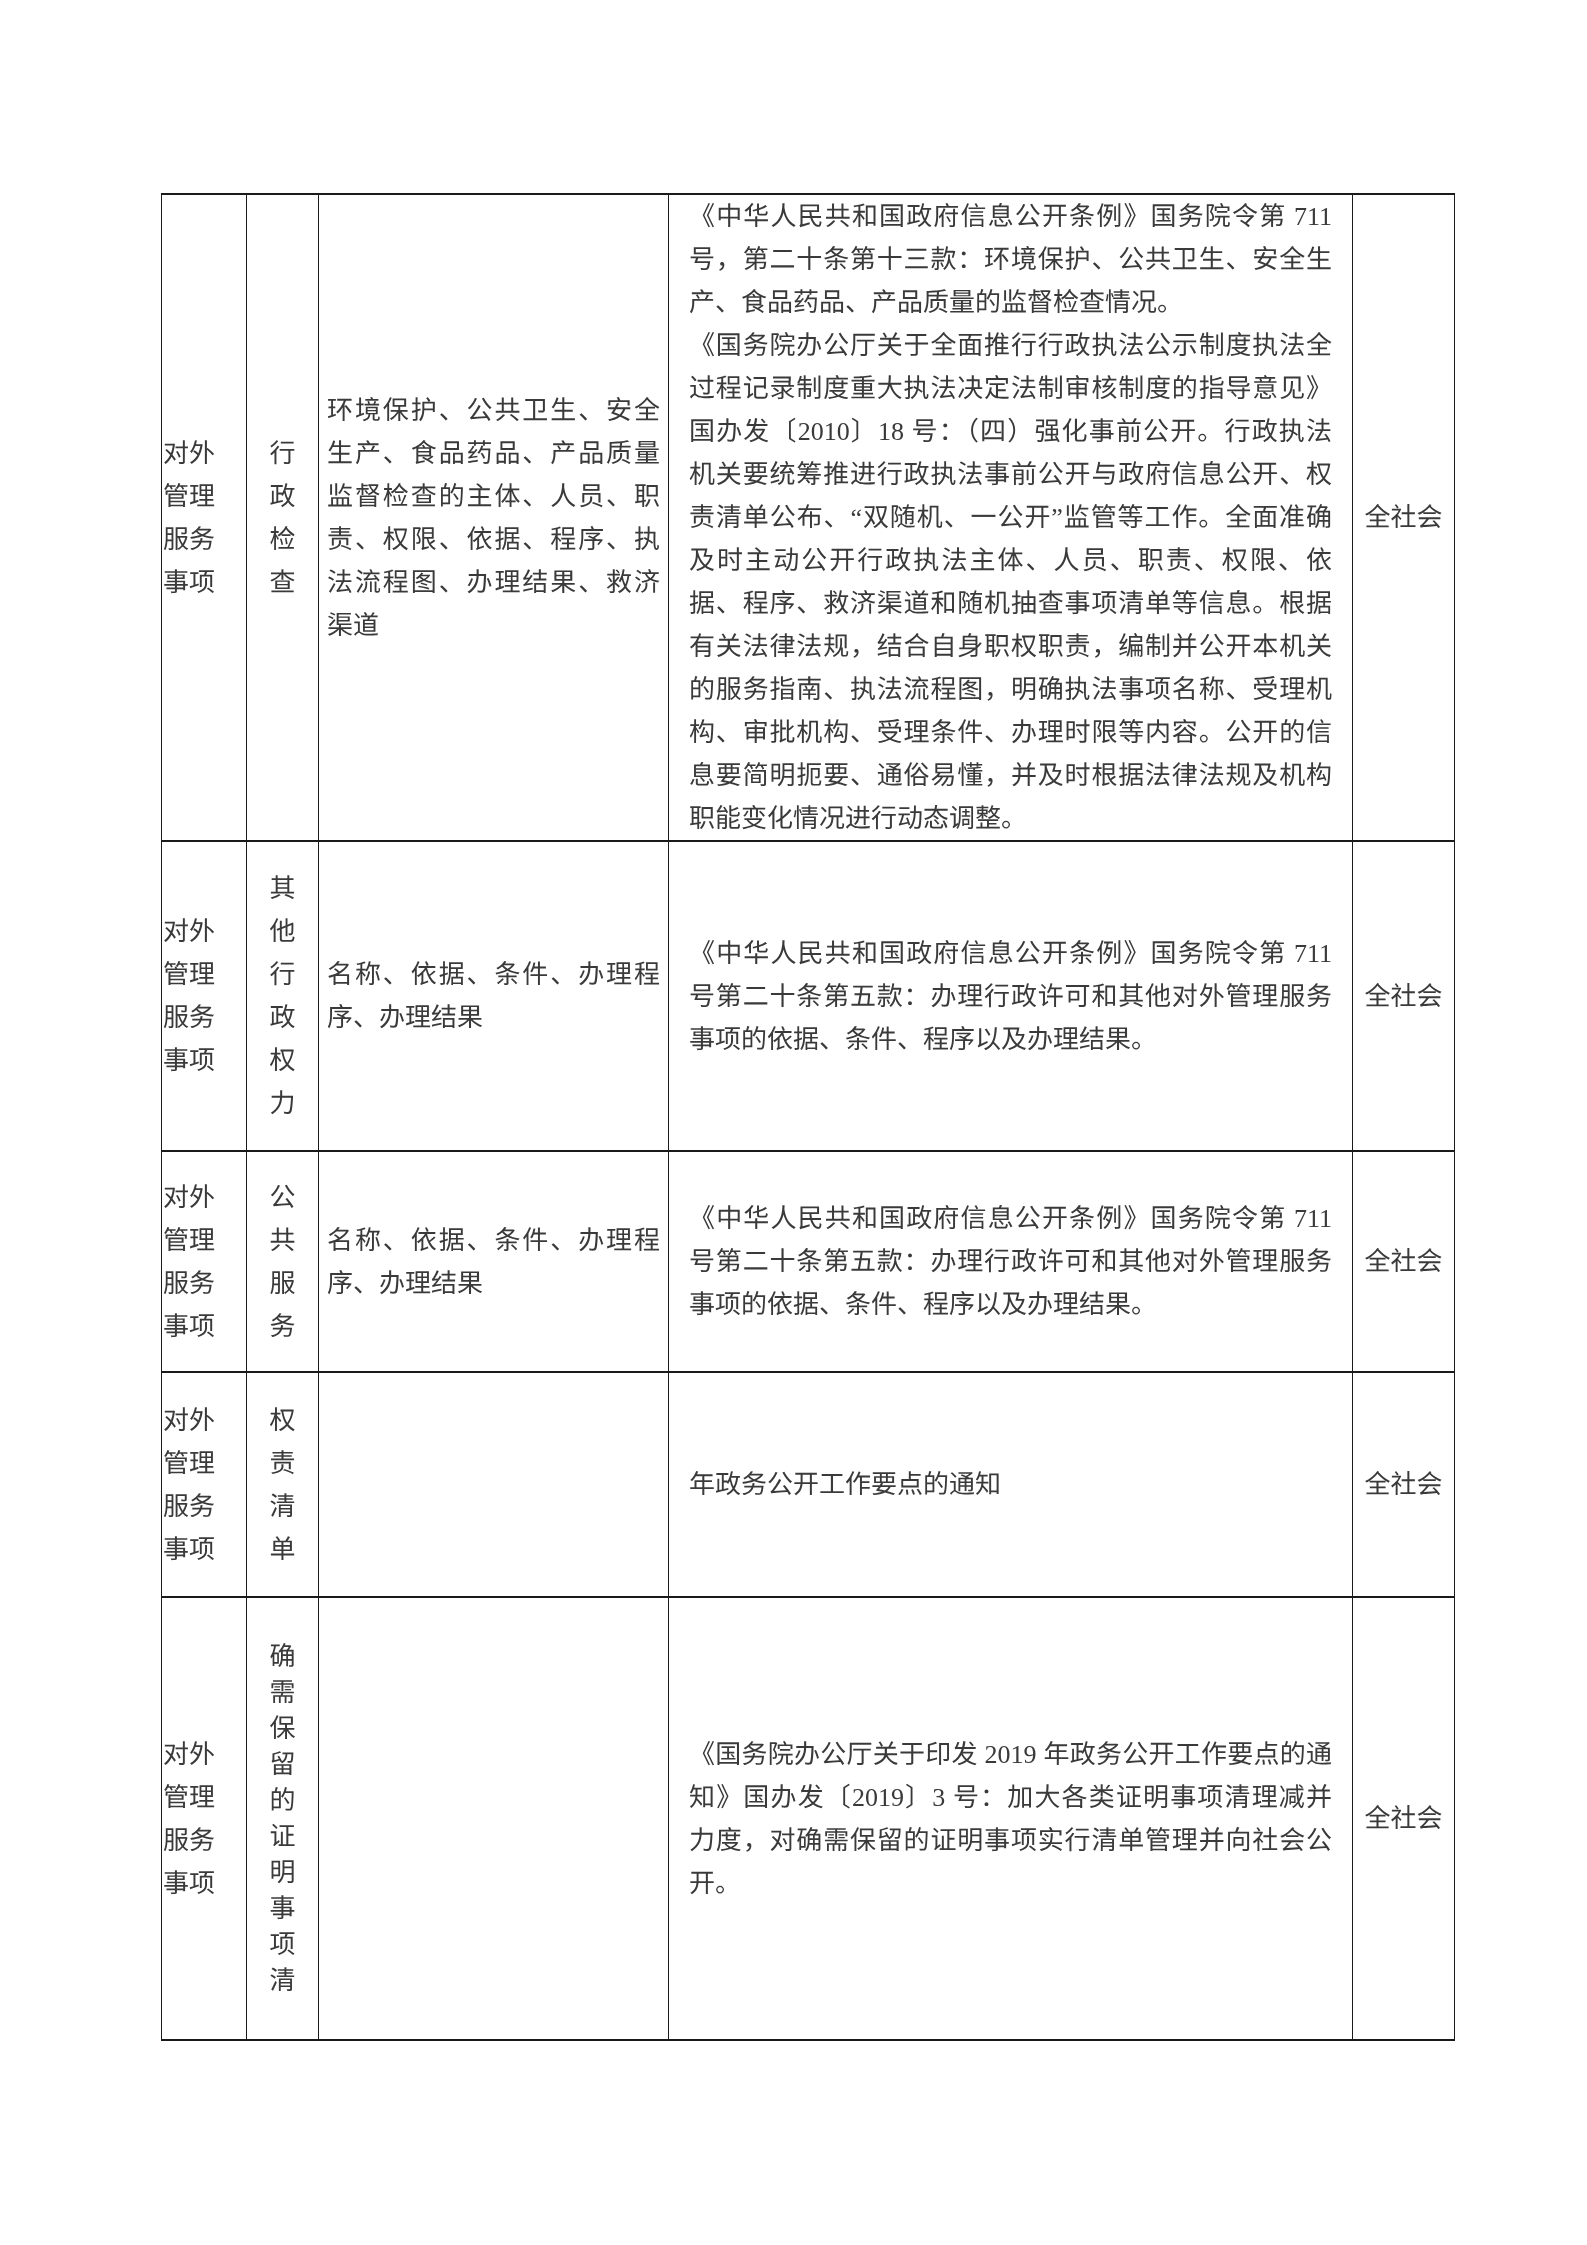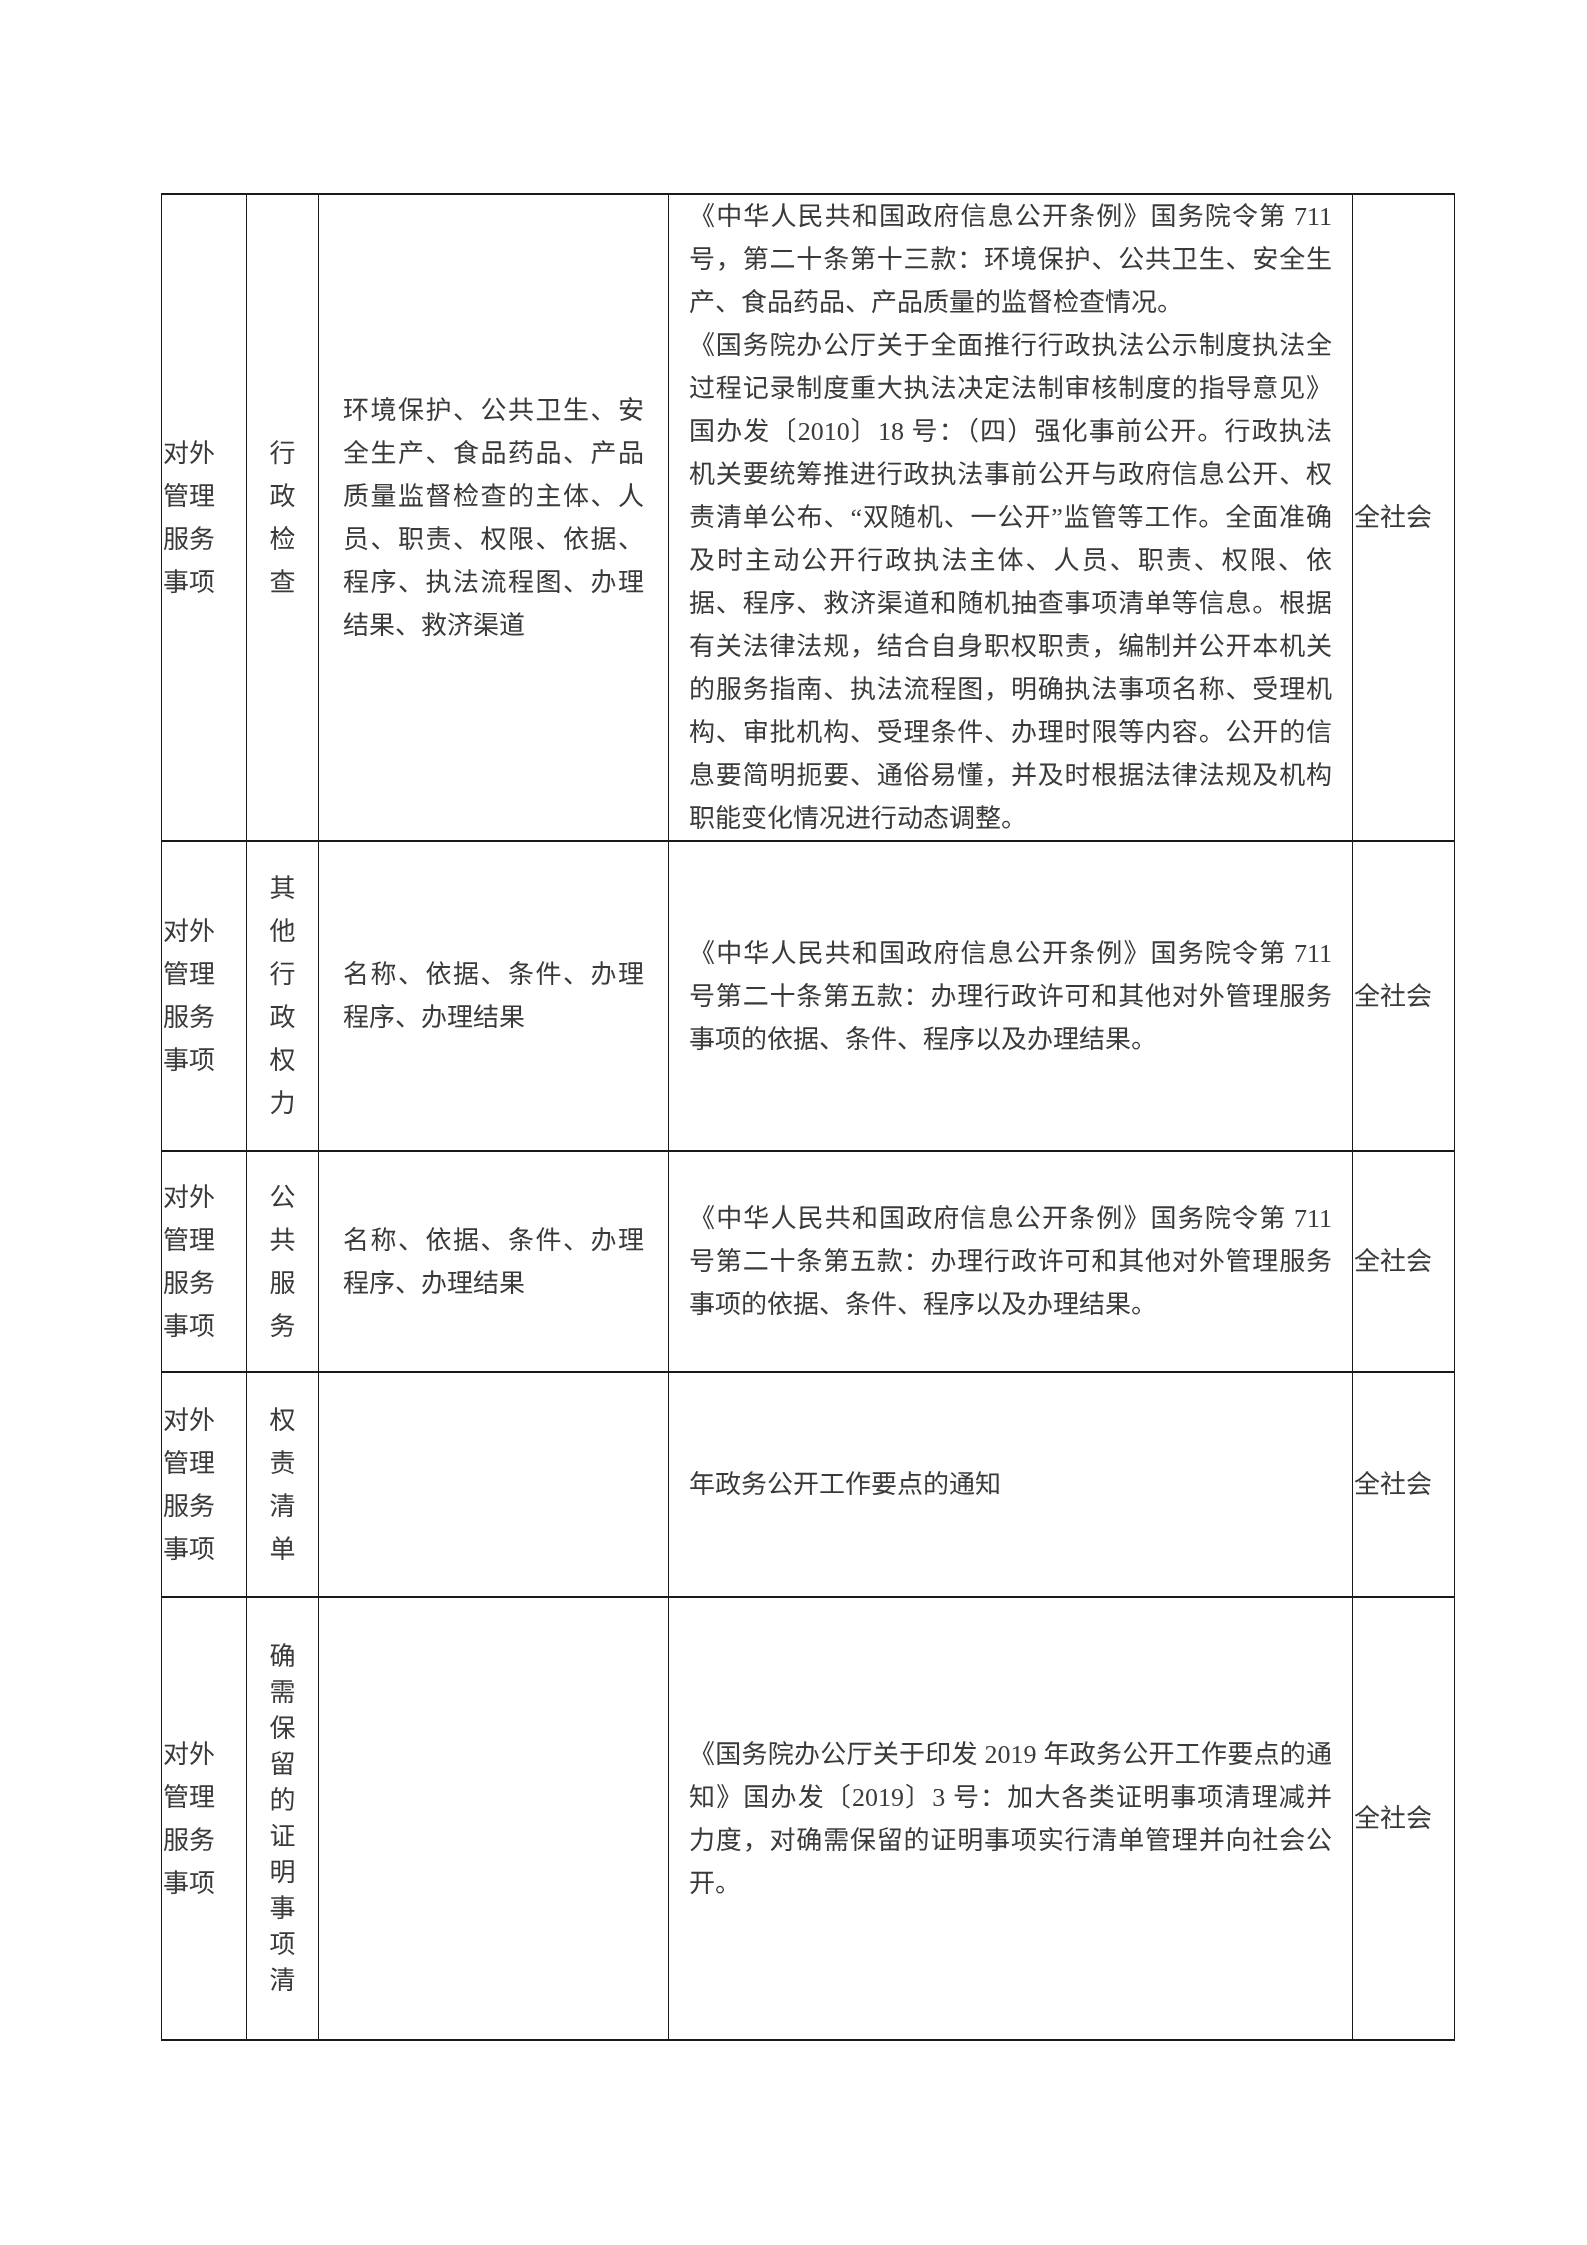--- a/index.html
+++ b/index.html
@@ -40,28 +40,28 @@
   tr.r3 { height: 221px; }
   tr.r4 { height: 225px; }
   tr.r5 { height: 443px; }
 
   td.c1 { text-align: left; }
   td.c2 { text-align: center; }
   tr.r5 td.c2 { line-height: 36px; }
   td.c3 {
     text-align: justify;
     text-justify: inter-character;
-    padding: 0 24px;
+    padding: 0 8px;
   }
   td.c4 {
     text-align: justify;
     text-justify: inter-character;
     padding: 0 20px;
   }
-  td.c5 { text-align: left; margin-top: 16px; }
+  td.c5 { text-align: center; margin-top: 16px; }
   td .para { margin: 0; padding: 0; }
 </style>
 </head>
 <body>
 
 <div class="page">
   <table class="gov-table">
     <colgroup>
       <col style="width:85px">
       <col style="width:72px">

